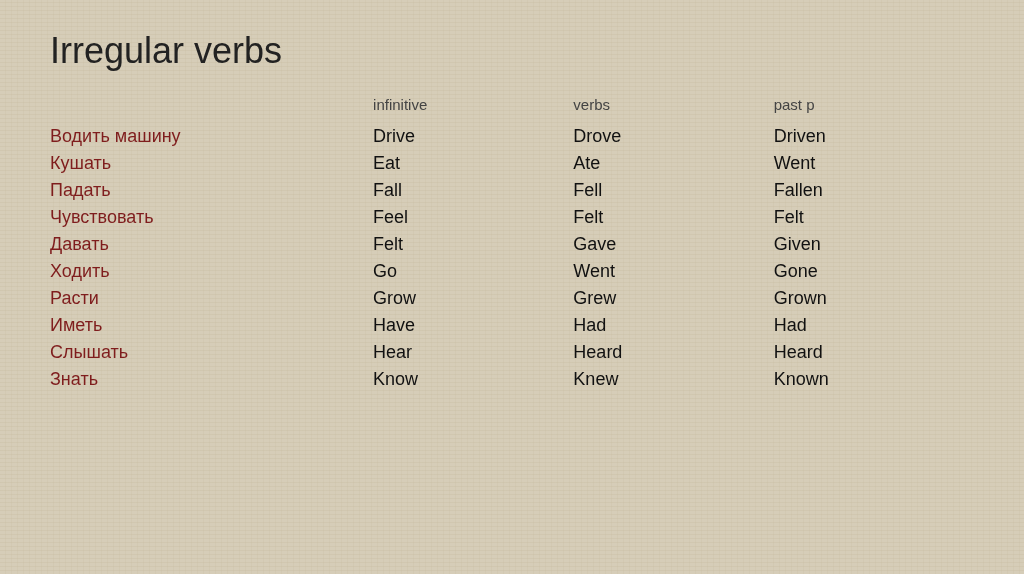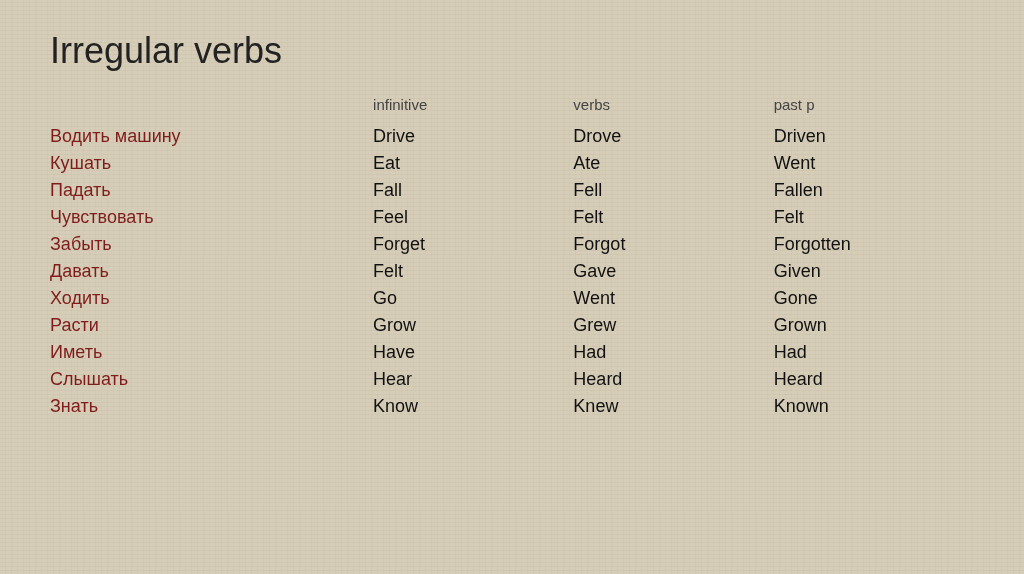--- a/index.html
+++ b/index.html
@@ -114,26 +114,20 @@
             <td>Fell</td>
             <td>Fallen</td>
           </tr>
           <tr>
             <td>Чувствовать</td>
             <td>Feel</td>
             <td>Felt</td>
             <td>Felt</td>
           </tr>
           <tr>
-            <td>Забыть</td>
-            <td>Forget</td>
-            <td>Forgot</td>
-            <td>Forgotten</td>
-          </tr>
-          <tr>
             <td>Давать</td>
             <td>Felt</td>
             <td>Gave</td>
             <td>Given</td>
           </tr>
           <tr>
             <td>Ходить</td>
             <td>Go</td>
             <td>Went</td>
             <td>Gone</td>

